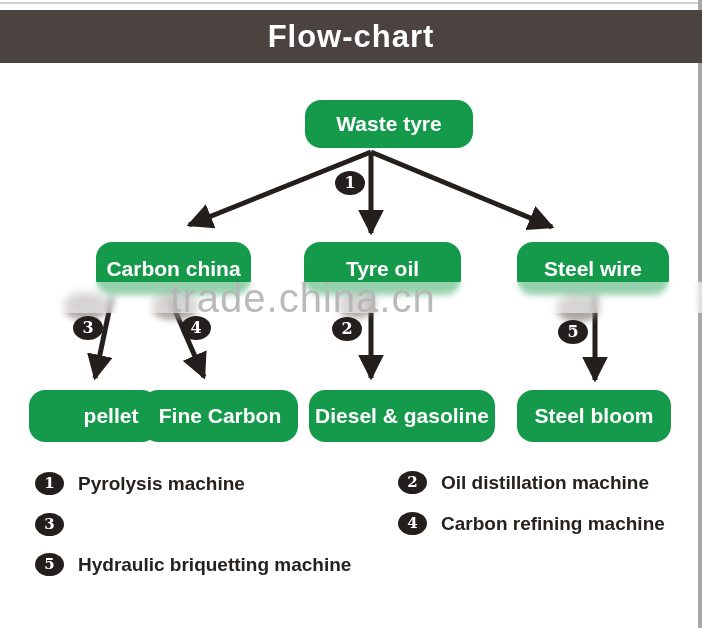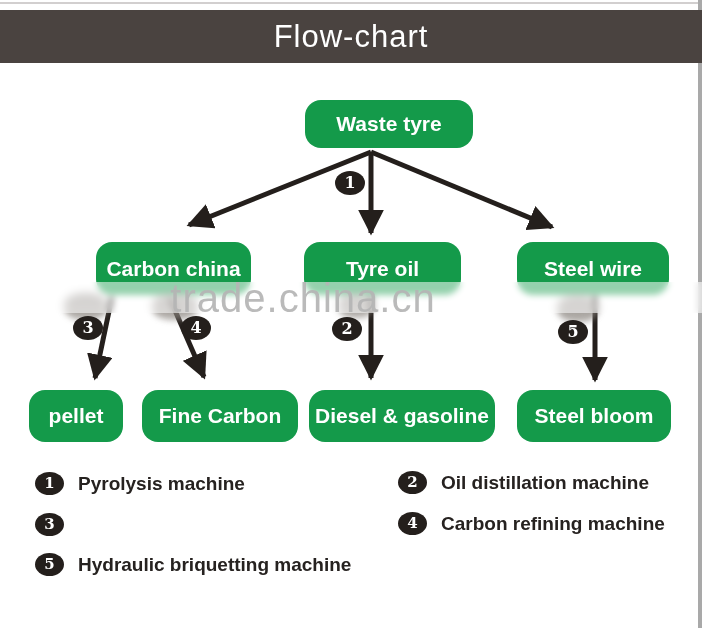--- a/index.html
+++ b/index.html
@@ -15,33 +15,33 @@
     font-family:"Liberation Sans","DejaVu Sans",sans-serif;
   }
   .abs{position:absolute;}
   
   .top-line{left:0;top:2px;width:702px;height:2px;background:#d2cfcf;}
   .right-line{right:0;top:0;width:4px;height:628px;background:#a9a9a9;}
   
   .banner{
     left:0;top:10px;width:702px;height:53px;background:var(--banner);
     display:flex;align-items:center;justify-content:center;
-    color:#fff;font-weight:normal;font-size:31px;letter-spacing:1px;z-index:2;
+    color:#fff;font-weight:bold;font-size:31px;letter-spacing:1px;z-index:2;
   }
   
   .node{
     background:var(--green);border-radius:16px;color:#fff;font-weight:bold;
     font-size:21px;display:flex;align-items:center;justify-content:center;
     z-index:2;text-align:center;
   }
   #waste-tyre{left:305px;top:100px;width:168px;height:48px;}
   #carbon-black{left:96px;top:242px;width:155px;height:53px;}
   #tyre-oil{left:304px;top:242px;width:157px;height:53px;}
   #steel-wire{left:517px;top:242px;width:152px;height:53px;}
-  #pellet{left:29px;top:390px;width:94px;height:52px;}
+  #pellet{left:29px;top:390px;width:94px;height:52px;padding-left:35px;}
   #fine-carbon{left:142px;top:390px;width:156px;height:52px;}
   #diesel-gasoline{left:309px;top:390px;width:186px;height:52px;}
   #steel-bloom{left:517px;top:390px;width:154px;height:52px;}
   
   #arrows{left:0;top:0;width:702px;height:628px;z-index:1;color:var(--ink);}
   
   .fmarker{
     width:30px;height:24px;border-radius:50%;background:var(--ink);
     color:#fff;font-family:"DejaVu Serif","Liberation Serif",serif;
     font-weight:bold;font-size:16px;display:flex;align-items:center;

